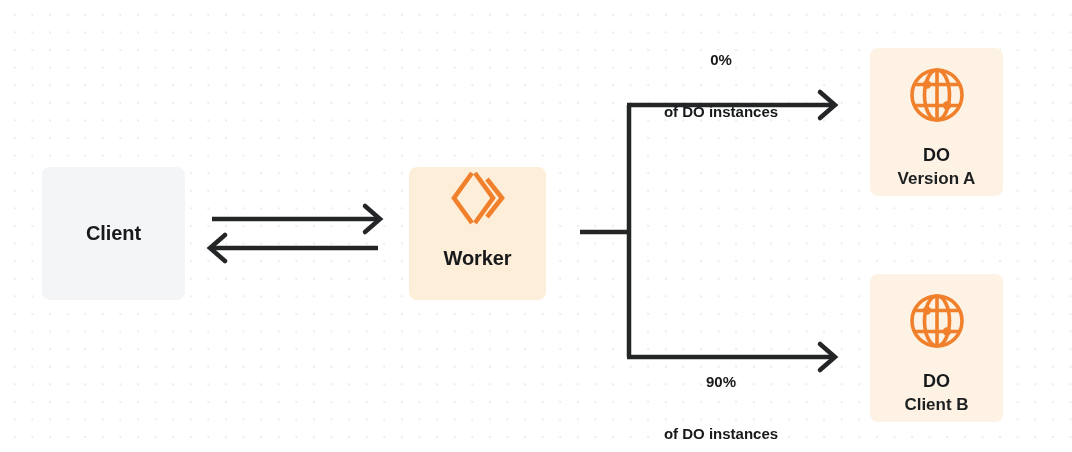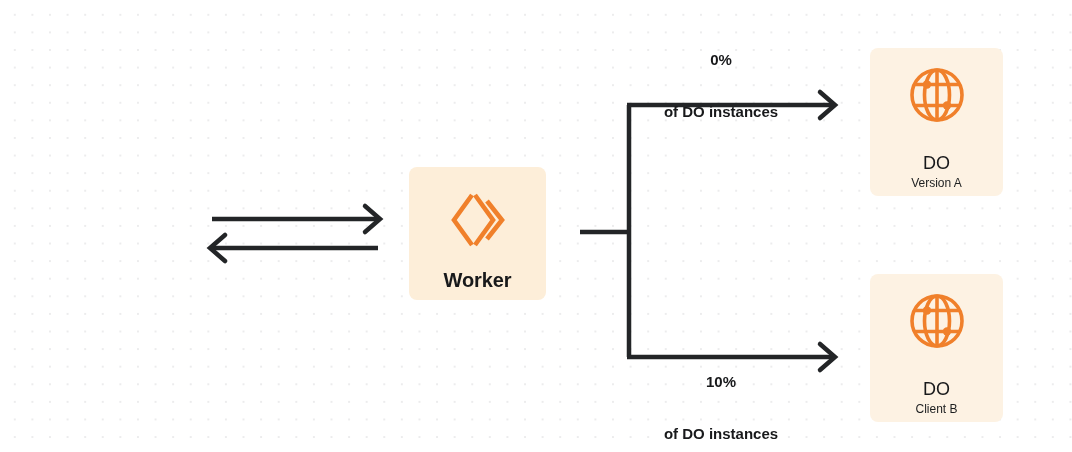--- a/index.html
+++ b/index.html
@@ -34,21 +34,20 @@
     height: 133px;
     background: #f4f5f7;
   }
   #worker-node {
     left: 409px;
     top: 167px;
     width: 137px;
     height: 133px;
     background: #fdeed9;
     justify-content: flex-start;
-    padding-top: 22px;
   }
   #do-a-node {
     left: 870px;
     top: 48px;
     width: 133px;
     height: 148px;
     background: #fdf2e3;
     justify-content: flex-start;
     padding-top: 18px;
   }
@@ -65,28 +64,28 @@
     font-size: 20px;
     font-weight: bold;
     color: #18191b;
     letter-spacing: -0.1px;
   }
   #worker-label {
     margin-top: 18px;
   }
   .do-title {
     font-size: 18px;
-    font-weight: normal;
+    font-weight: bold;
     color: #18191b;
-    margin-top: 28px;
+    margin-top: 20px;
     line-height: 1.25;
   }
   .do-sub {
-    font-size: 12px;
-    font-weight: normal;
+    font-size: 17px;
+    font-weight: bold;
     color: #1d1f20;
     line-height: 1.3;
     margin-top: 1px;
   }
   .icon-wrap {
     display: block;
     line-height: 0;
   }
   svg.line-layer {
     position: absolute;
@@ -150,20 +149,23 @@
       <line x1="627" y1="105" x2="833" y2="105" stroke="#232527" stroke-width="4.5" stroke-linecap="butt"></line>
       <polyline points="820,92 835,105 820,118" fill="none" stroke="#232527" stroke-width="4.5" stroke-linecap="round" stroke-linejoin="miter"></polyline>
     </g>
 
     <g>
       <line x1="627" y1="357" x2="833" y2="357" stroke="#232527" stroke-width="4.5" stroke-linecap="butt"></line>
       <polyline points="820,344 835,357 820,370" fill="none" stroke="#232527" stroke-width="4.5" stroke-linecap="round" stroke-linejoin="miter"></polyline>
     </g>
   </svg>
 
+  <div class="node" id="client-node">
+    <span class="node-title">Client</span>
+  </div>
 
   <div class="node" id="worker-node">
     <span class="icon-wrap">
       <svg width="62" height="62" viewBox="0 0 62 62" xmlns="http://www.w3.org/2000/svg">
         <g fill="none" stroke="#f0802b" stroke-width="4.6" stroke-linejoin="miter" stroke-linecap="butt">
           <polyline points="25,6 7,31 25,56"></polyline>
           <polyline points="28,6 46,31 28,56"></polyline>
           <polyline points="40,12 55,31 40,50"></polyline>
         </g>
       </svg>
@@ -206,17 +208,17 @@
     <span class="do-title">DO</span>
     <span class="do-sub">Client B</span>
   </div>
 
   <div class="edge-label" id="label-top">
     <span class="l1">0%</span>
     <span class="l2">of DO instances</span>
   </div>
 
   <div class="edge-label" id="label-bottom">
-    <span class="l1">10%</span>
+    <span class="l1">90%</span>
     <span class="l2">of DO instances</span>
   </div>
 
 </div>
 
 </body></html>

